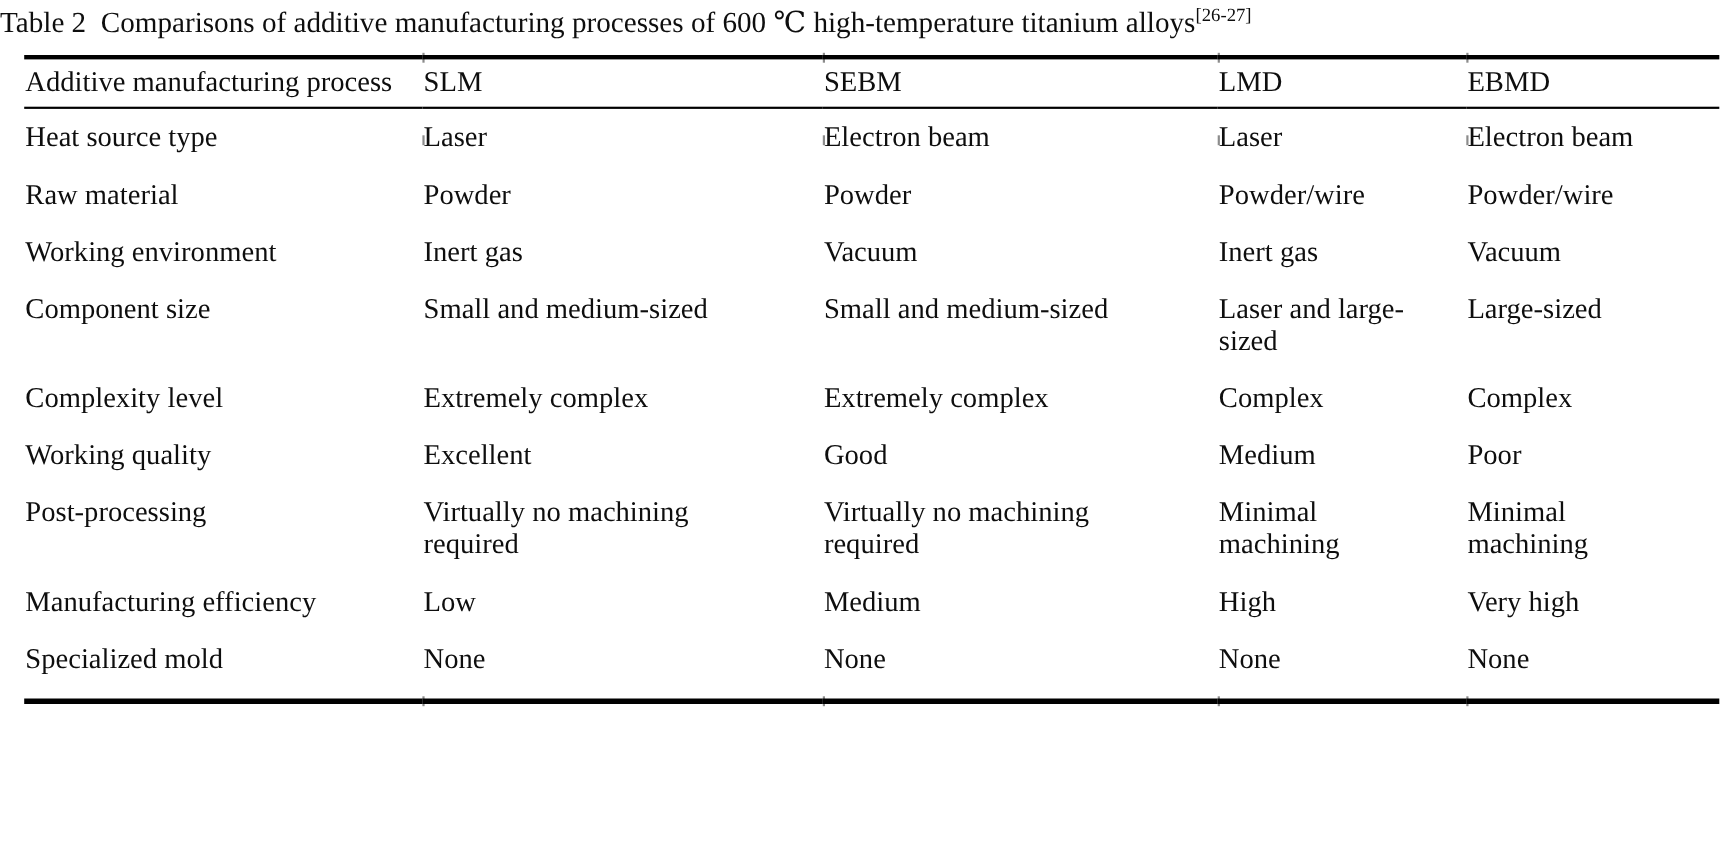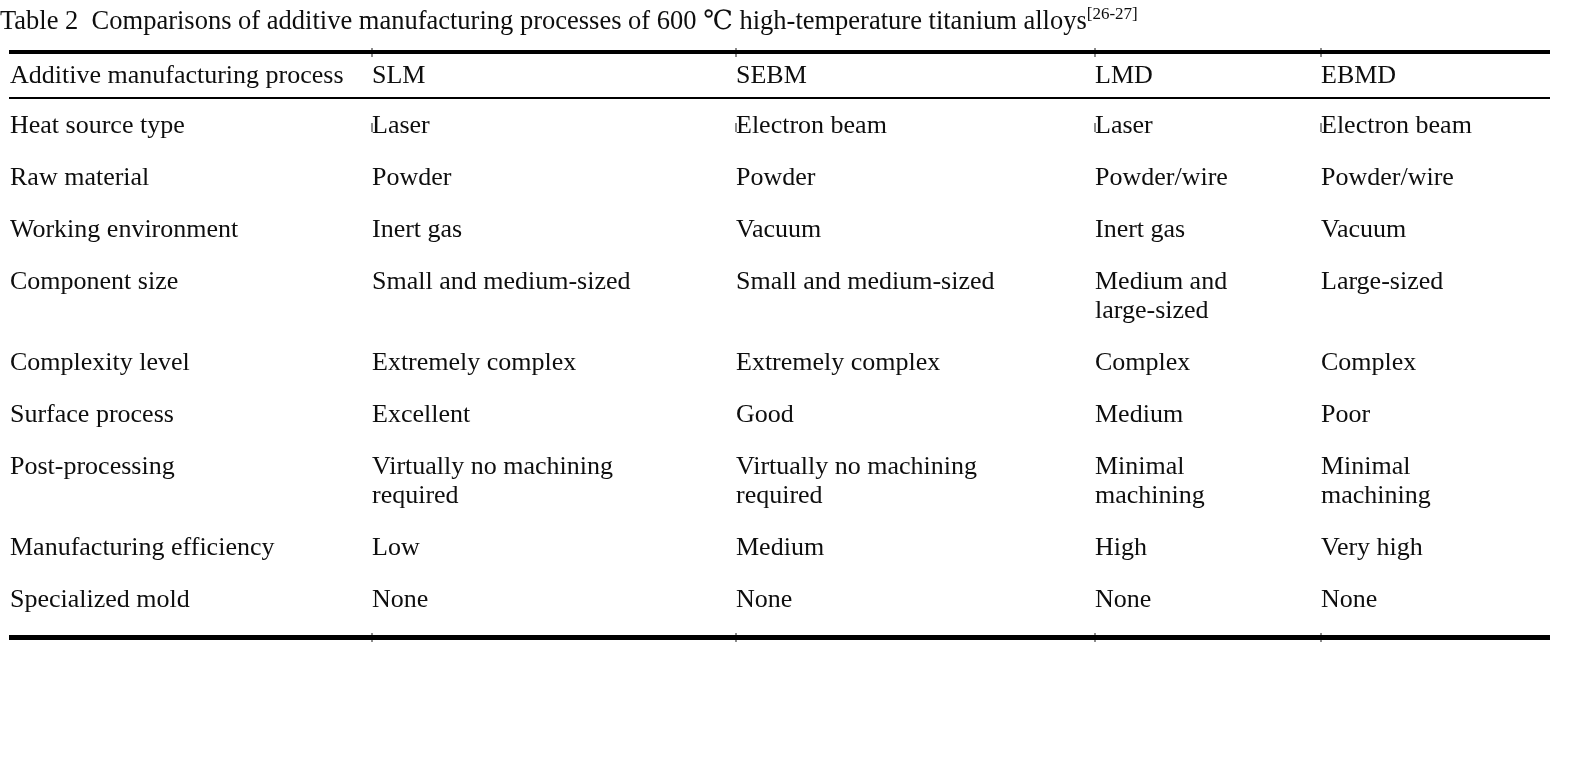--- a/index.html
+++ b/index.html
@@ -30,21 +30,21 @@
     white-space: pre-wrap;
   }
   .ref-sup {
     font-size: 17px;
     vertical-align: super;
     line-height: 0;
     white-space: pre;
   }
   .table-wrap {
     position: relative;
-    margin: 12px 15px 0 9px;
+    margin: 12px 15px 0 22px;
     width: 1541px;
   }
   table.cmp {
     border-collapse: collapse;
     table-layout: fixed;
     width: 1541px;
     font-size: 26px;
     border-top: 4px solid #000;
     border-bottom: 5px solid #000;
   }
@@ -127,32 +127,32 @@
             <th class="c0">Working environment</th>
             <td class="c1">Inert gas</td>
             <td class="c2">Vacuum</td>
             <td class="c3">Inert gas</td>
             <td class="c4">Vacuum</td>
           </tr>
           <tr>
             <th class="c0">Component size</th>
             <td class="c1">Small and medium-sized</td>
             <td class="c2">Small and medium-sized</td>
-            <td class="c3">Medium and large-sized</td>
+            <td class="c3">Laser and large-sized</td>
             <td class="c4">Large-sized</td>
           </tr>
           <tr>
             <th class="c0">Complexity level</th>
             <td class="c1">Extremely complex</td>
             <td class="c2">Extremely complex</td>
             <td class="c3">Complex</td>
             <td class="c4">Complex</td>
           </tr>
           <tr>
-            <th class="c0">Surface process</th>
+            <th class="c0">Working quality</th>
             <td class="c1">Excellent</td>
             <td class="c2">Good</td>
             <td class="c3">Medium</td>
             <td class="c4">Poor</td>
           </tr>
           <tr>
             <th class="c0">Post-processing</th>
             <td class="c1">Virtually no machining required</td>
             <td class="c2">Virtually no machining required</td>
             <td class="c3">Minimal machining</td>

